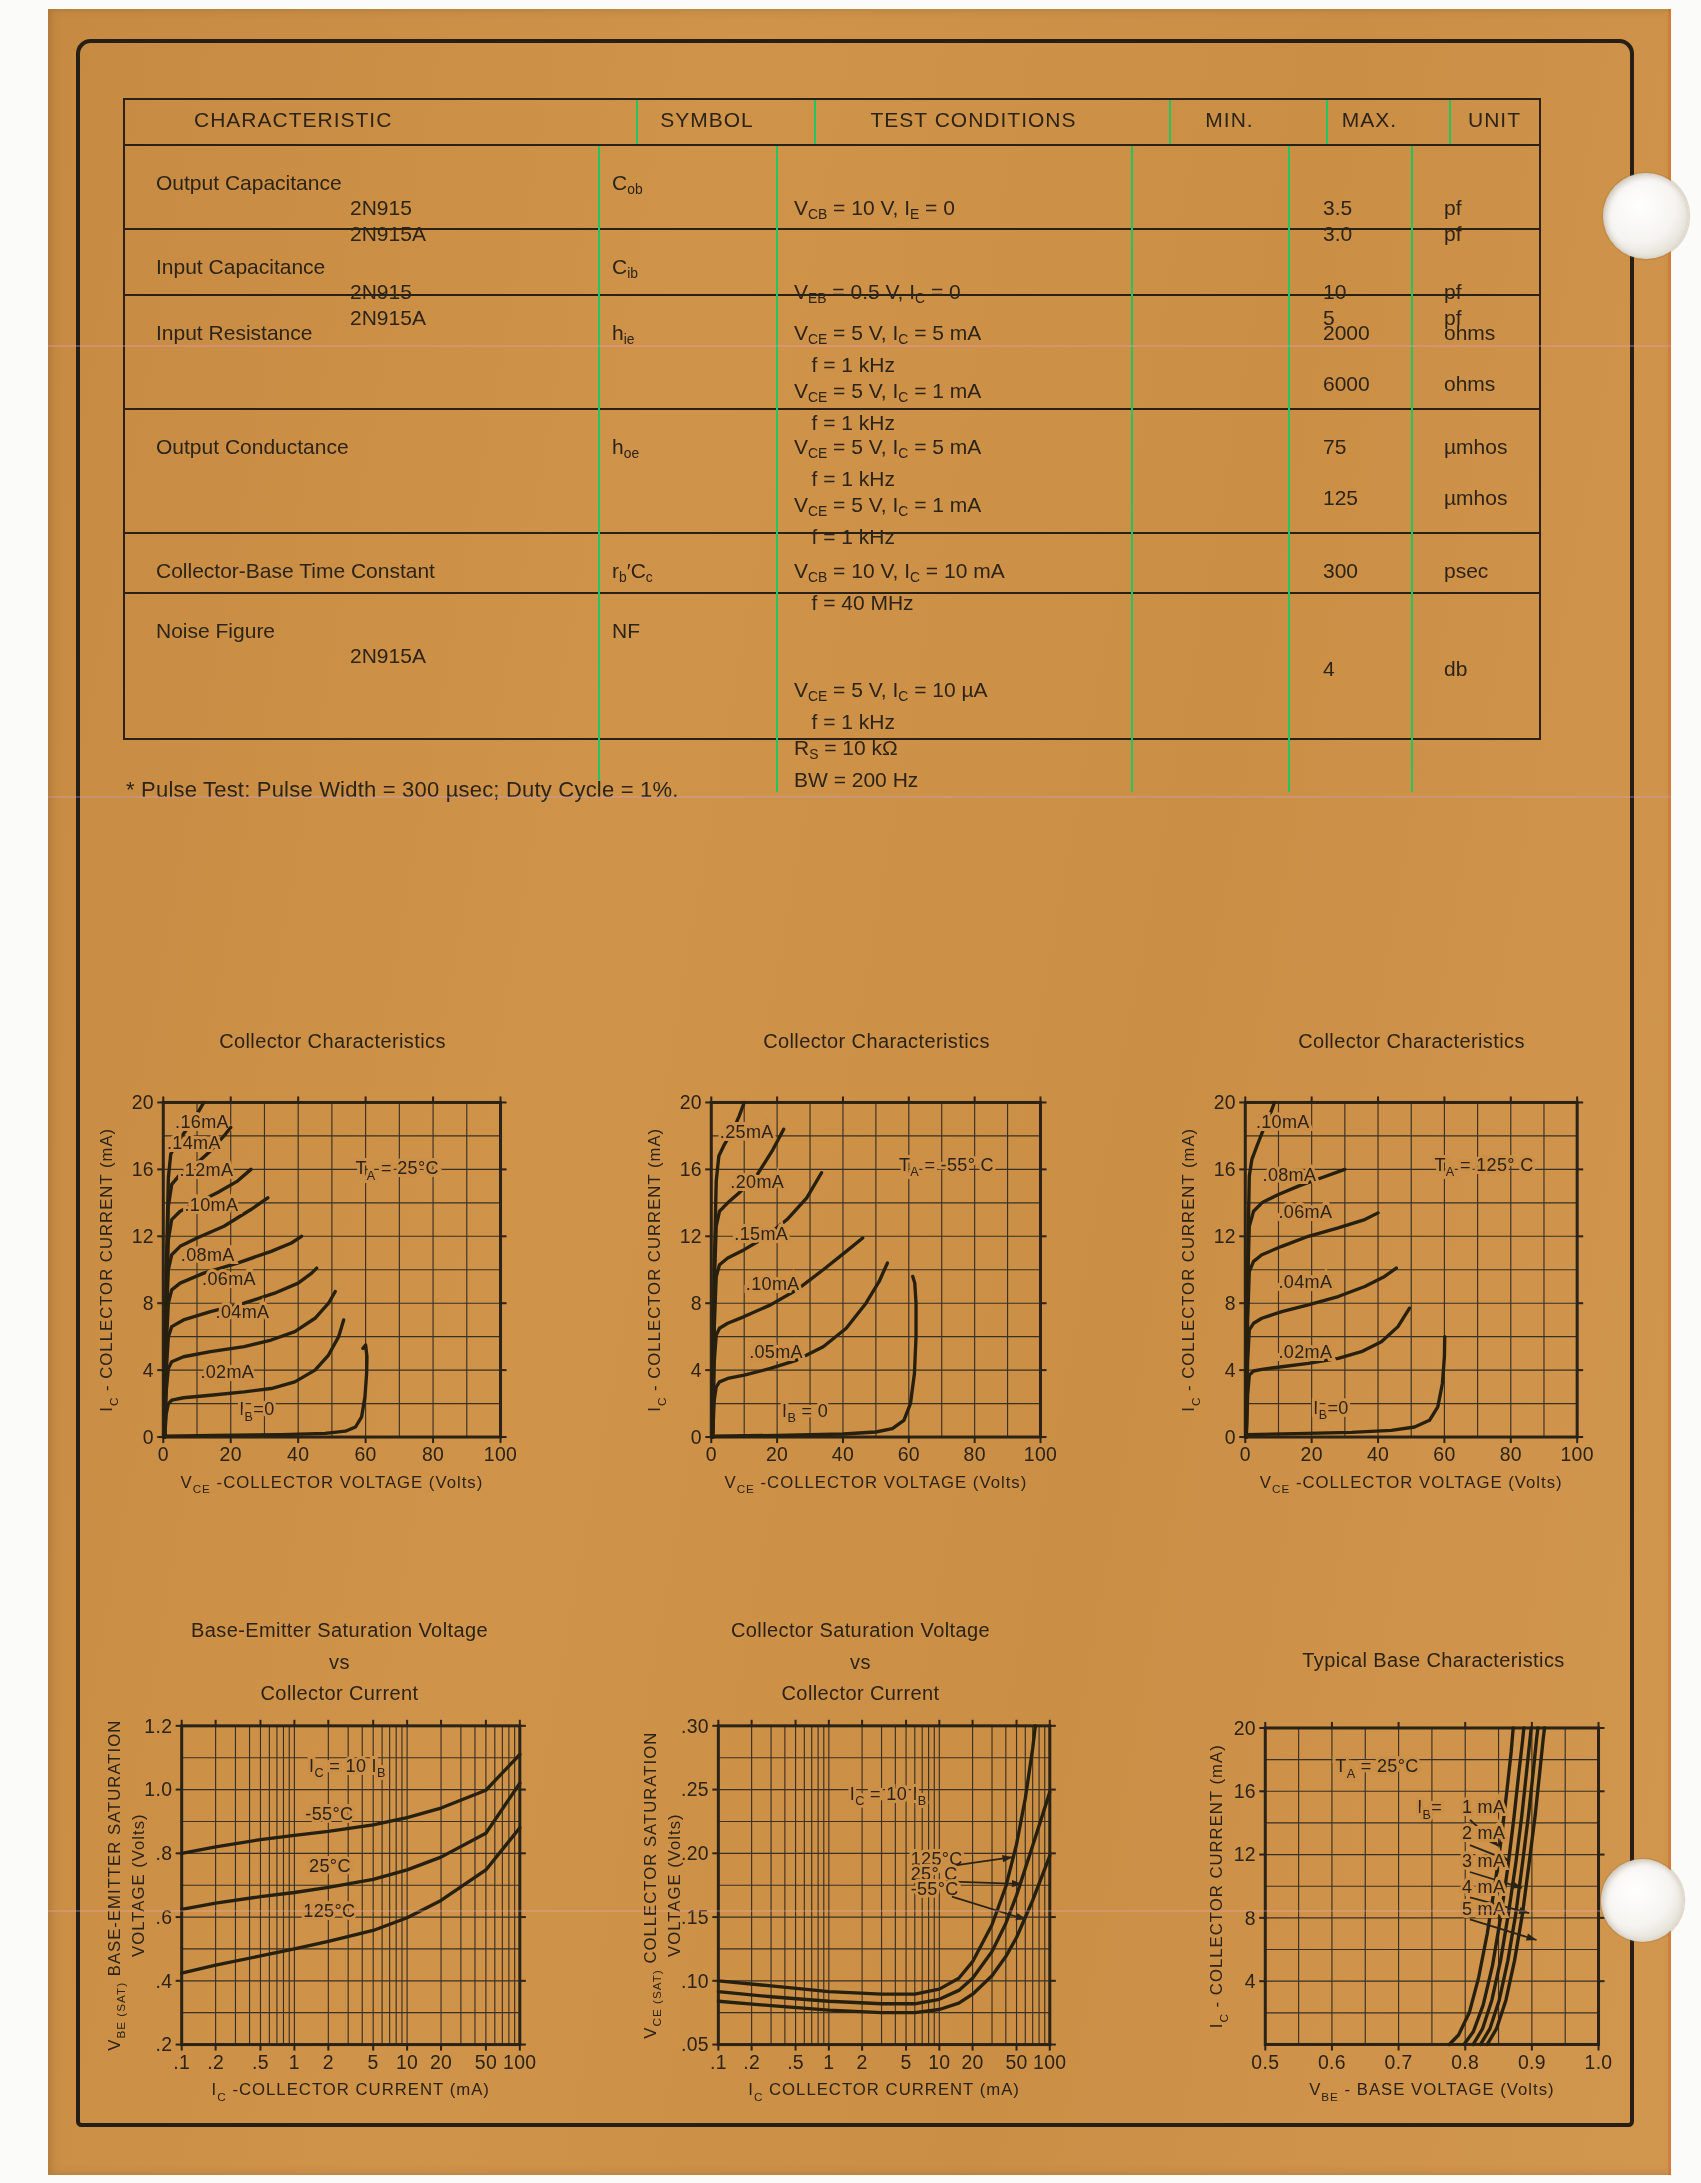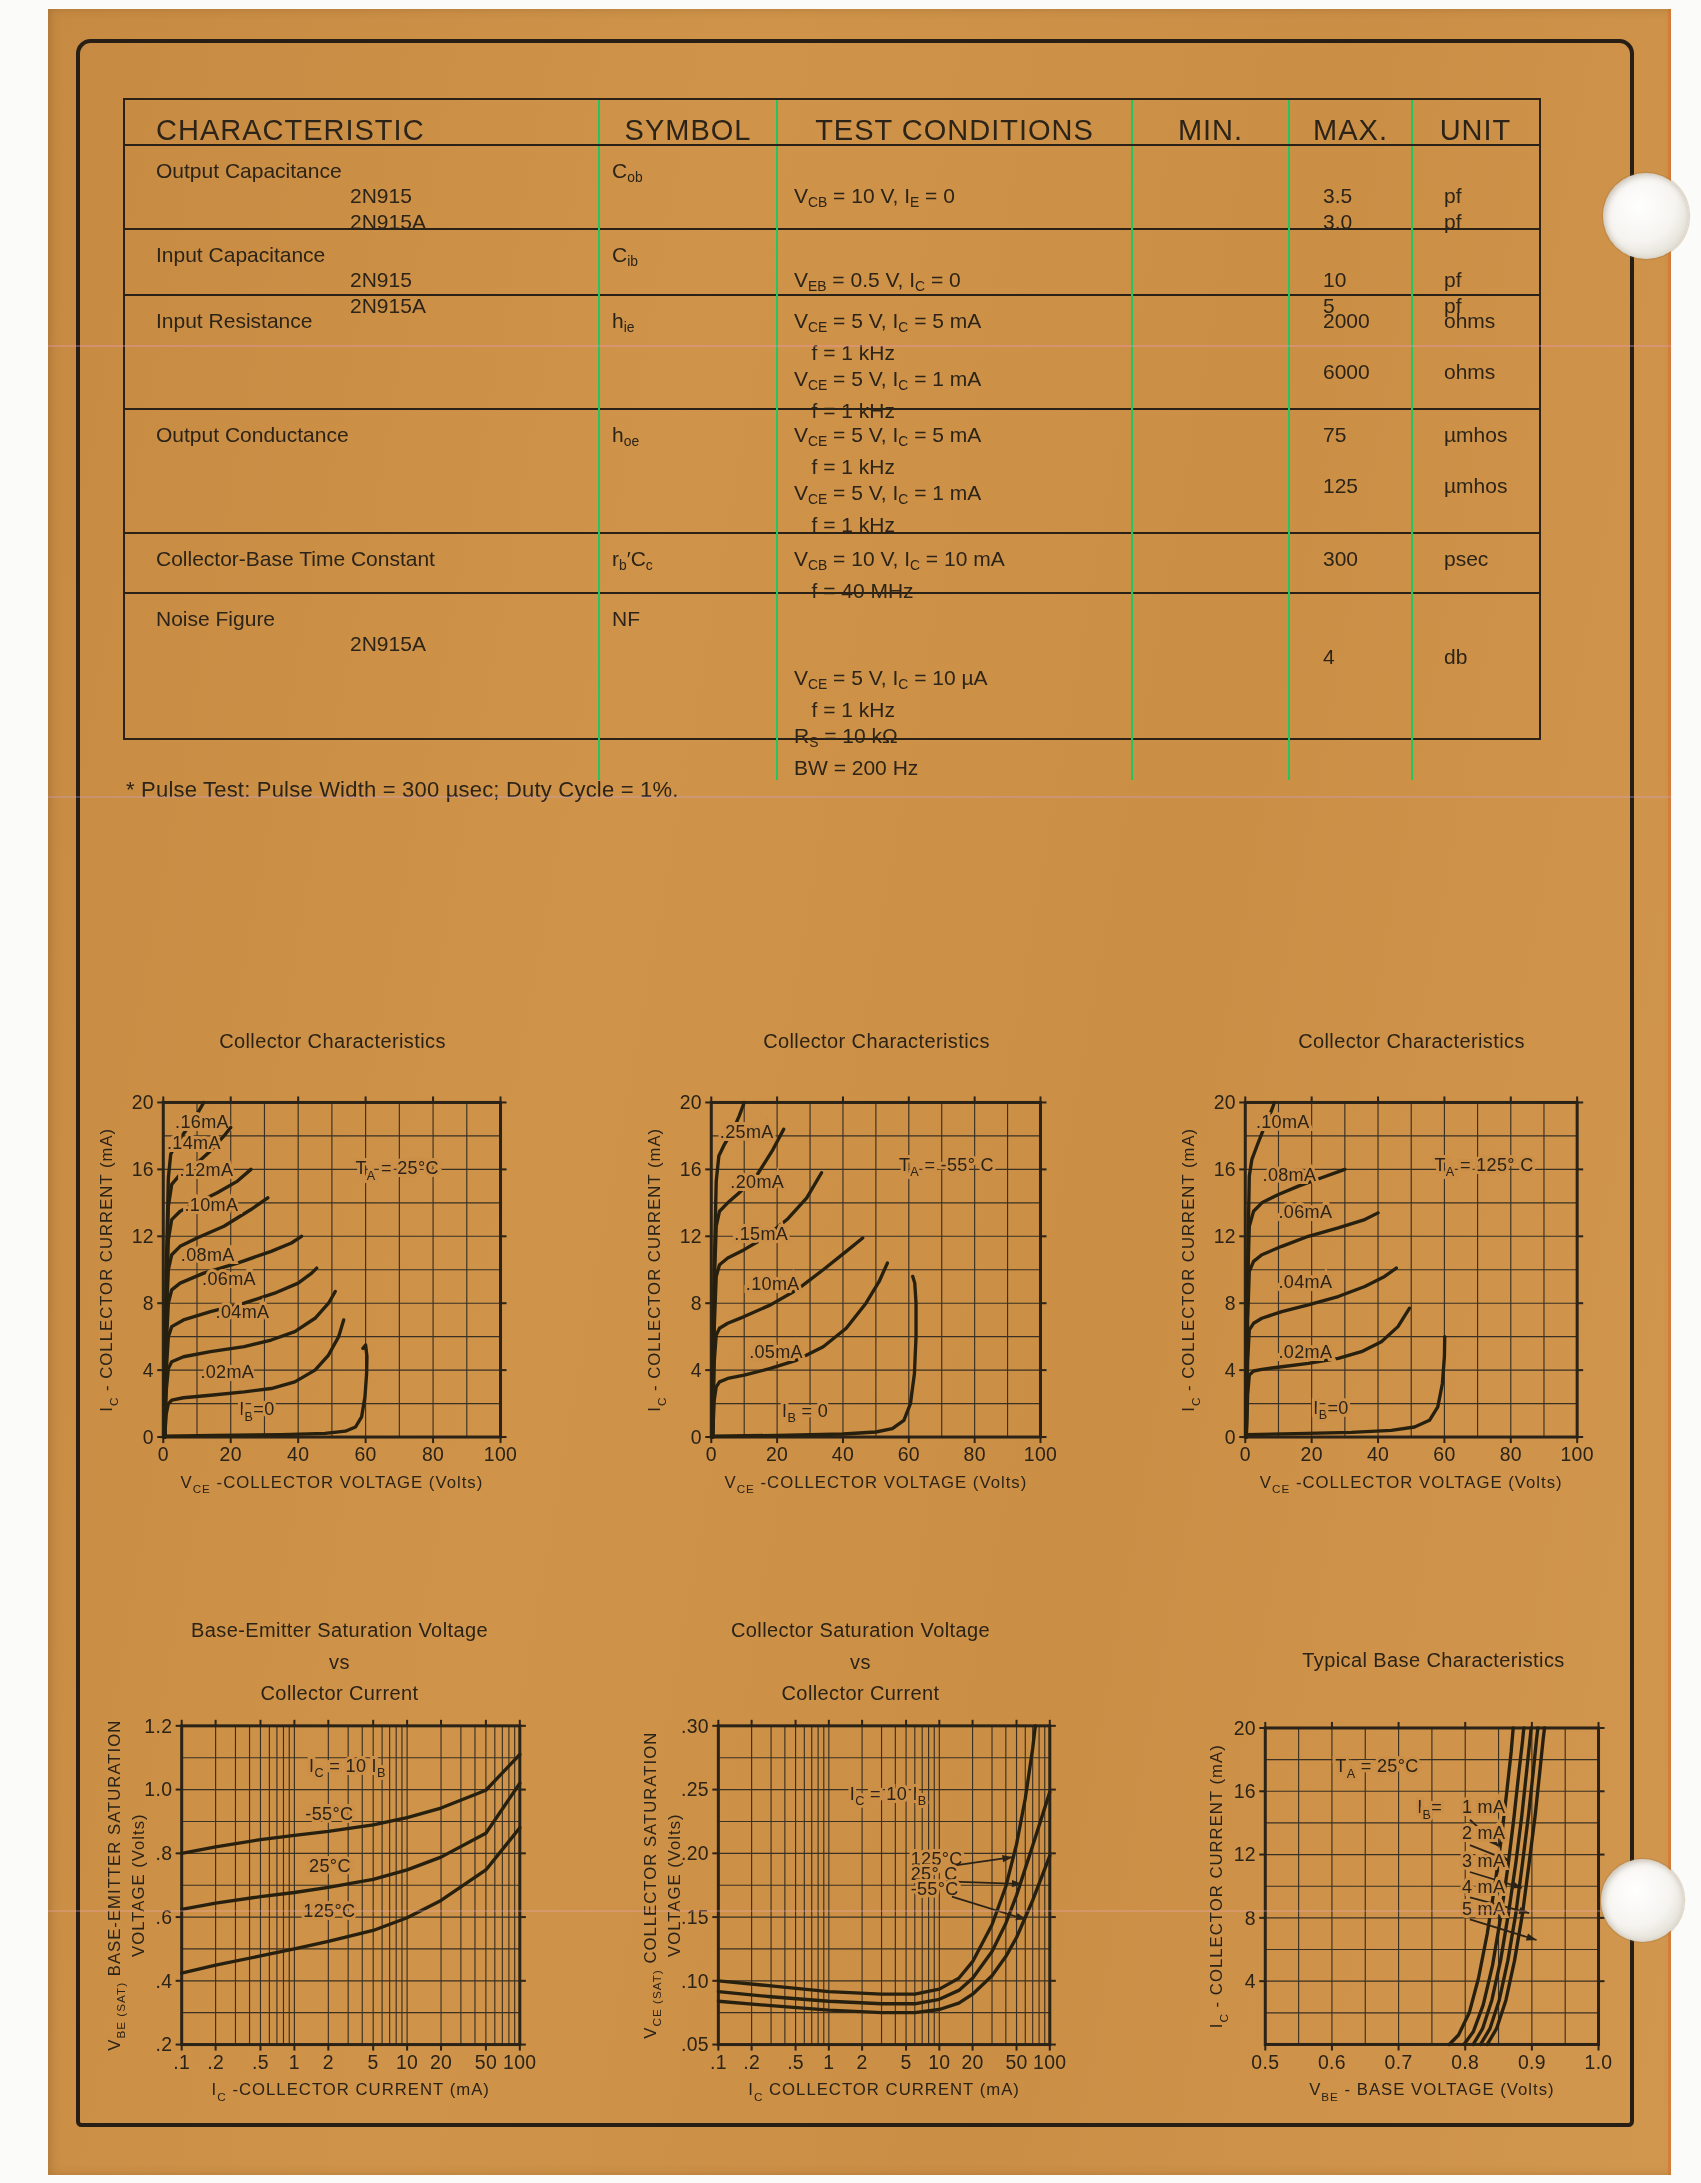--- a/index.html
+++ b/index.html
@@ -9,24 +9,24 @@
          background:linear-gradient(100deg,#c78a42,#cf9349 35%,#cb8e45 65%,#d2974f);
          box-shadow:inset 2.7px 0 9.4px rgba(90,60,25,.25);}
   .paper-edge{position:absolute;left:1668px;top:8.7px;width:3.3px;height:2166px;background:#d86f2e;opacity:.55;}
   .frame{position:absolute;left:76px;top:39px;width:1558px;height:2088px;box-sizing:border-box;
          border:4.7px solid #271f15;border-radius:14.7px 14.7px 5.4px 5.4px;}
   
   .spec-table{position:absolute;left:123px;top:98px;width:1418px;height:642px;box-sizing:border-box;
               border:2.7px solid #2a2216;font-size:21px;line-height:25.4px;}
   .t-row{display:grid;grid-template-columns:473px 178px 355px 157px 123px 127px;box-sizing:border-box;}
   .t-row + .t-row{border-top:2px solid #2a2216;}
-  .t-cell{box-sizing:border-box;padding-top:12px;overflow:visible;}
+  .t-cell{box-sizing:border-box;padding-top:24px;overflow:visible;}
   .t-cell + .t-cell{border-left:2px solid #22c55e;}
   .t-head{height:44px;}
-  .t-head .t-cell{font-size:29px;letter-spacing:1px;text-align:center;padding-top:18px;}
+  .t-head .t-cell{font-size:21px;letter-spacing:1px;text-align:center;padding-top:7px;margin-left:38px;}
   .t-head .t-cell:first-child{text-align:left;padding-left:31px;}
   .c-char{padding-left:31px;}
   .dev{padding-left:194px;}
   .c-sym{padding-left:12px;}
   .c-cond{padding-left:16px;white-space:pre;}
   .c-max{padding-left:33px;}
   .c-unit{padding-left:31px;}
   .val2{height:51px;}
   sub{font-size:0.66em;vertical-align:-0.28em;letter-spacing:0;}
   .footnote{position:absolute;left:126px;top:777px;font-size:22px;letter-spacing:0.2px;}

